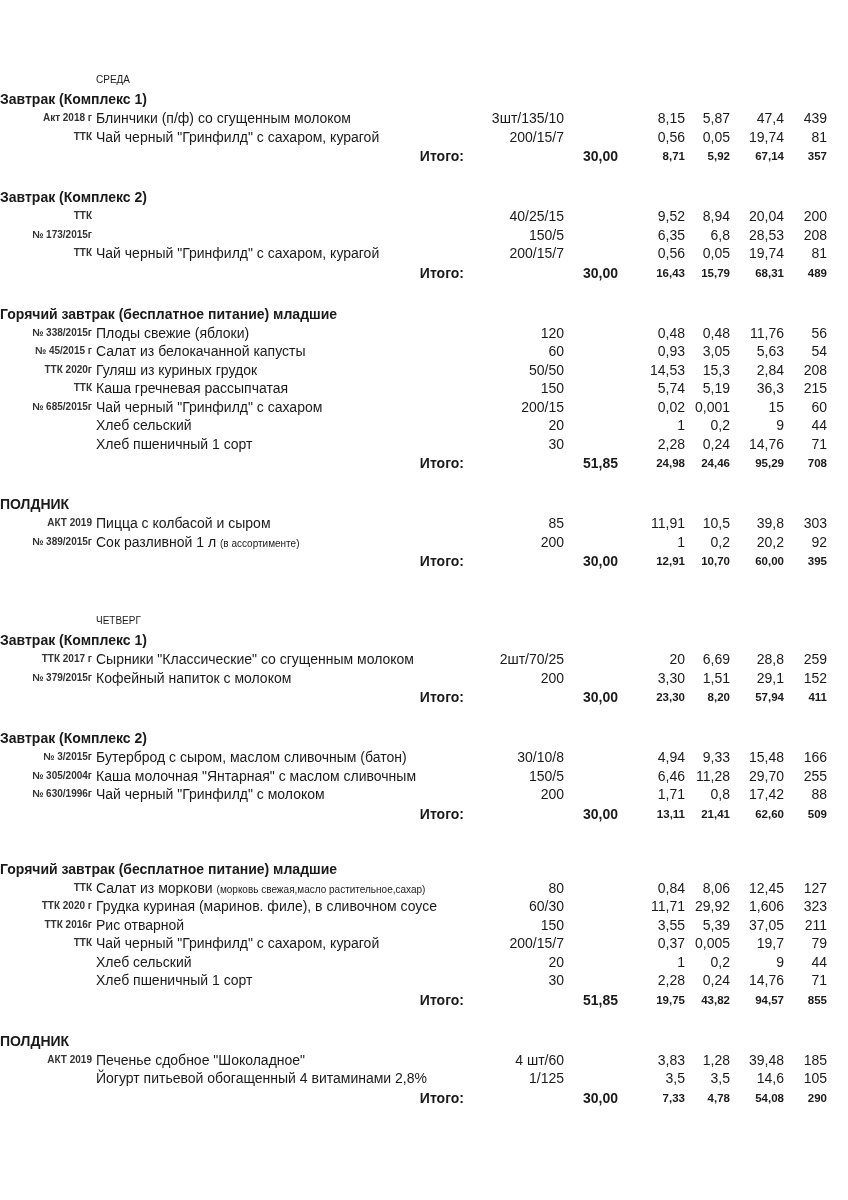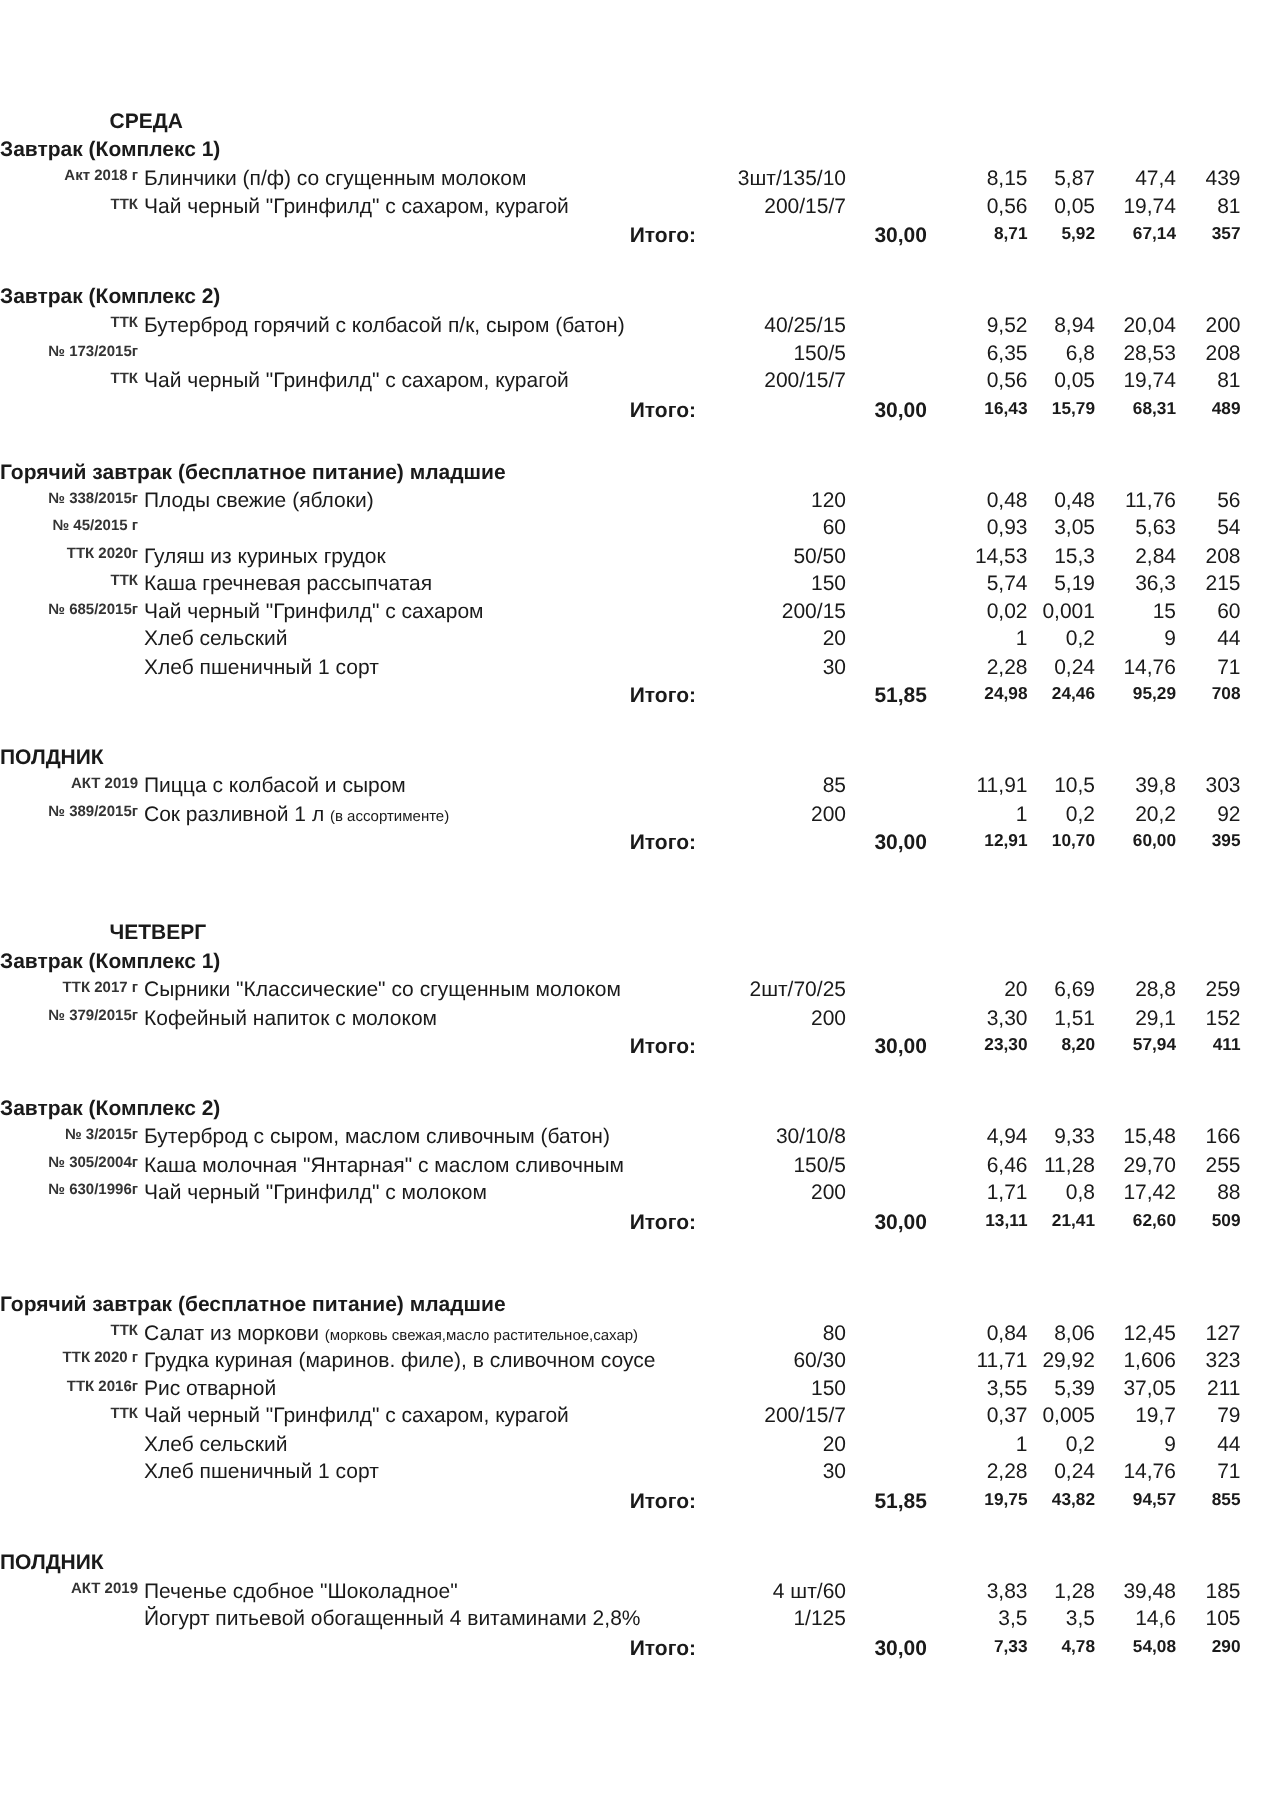--- a/index.html
+++ b/index.html
@@ -1,21 +1,21 @@
 <!DOCTYPE html>
 <html><head>
 <meta charset="utf-8">
 <style>
   html, body { margin: 0; padding: 0; background: #ffffff; }
   body {
     width: 848px; height: 1200px; position: relative; overflow: hidden;
     font-family: "Liberation Sans", sans-serif; color: #1a1a1a;
   }
   #doc { position: absolute; left: 0; top: 70px; width: 848px; }
-  .day-title { position: relative; height: 20px; font-weight: bold; font-size: 14px; padding-left: 73px; line-height: 20px; }
+  .day-title { position: relative; height: 20px; font-weight: normal; font-size: 10px; padding-left: 96px; line-height: 20px; }
   .sec-title { position: relative; height: 19px; font-weight: bold; font-size: 14px; line-height: 19px; }
   .row { position: relative; height: 18.5px; font-size: 14px; line-height: 18.5px; white-space: nowrap; }
   .row .code { position: absolute; right: 756px; font-size: 10px; color: #333; top: 0; font-weight: bold; }
   .row .name { position: absolute; left: 96px; }
   .row .name small { font-size: 10px; }
   .row .portion { position: absolute; right: 284px; }
   .row .c1 { position: absolute; right: 163px; }
   .row .c2 { position: absolute; right: 118px; }
   .row .c3 { position: absolute; right: 64px; }
   .row .c4 { position: absolute; right: 21px; }
@@ -64,21 +64,20 @@
         <span class="c3">67,14</span>
         <span class="c4">357</span>
       </div>
     </div>
     <div class="gap1"></div>
 
     <div>
       <div class="sec-title">Завтрак (Комплекс 2)</div>
       <div class="row">
         <span class="code">ТТК</span>
-        <span class="name"><span>Бутерброд горячий с колбасой п/к, сыром (батон)</span> <small></small></span>
         <span class="portion">40/25/15</span>
         <span class="c1">9,52</span>
         <span class="c2">8,94</span>
         <span class="c3">20,04</span>
         <span class="c4">200</span>
       </div>
       <div class="row">
         <span class="code">№ 173/2015г</span>
         <span class="portion">150/5</span>
         <span class="c1">6,35</span>
@@ -112,20 +111,21 @@
         <span class="code">№ 338/2015г</span>
         <span class="name"><span>Плоды свежие (яблоки)</span> <small></small></span>
         <span class="portion">120</span>
         <span class="c1">0,48</span>
         <span class="c2">0,48</span>
         <span class="c3">11,76</span>
         <span class="c4">56</span>
       </div>
       <div class="row">
         <span class="code">№ 45/2015 г</span>
+        <span class="name"><span>Салат из белокачанной капусты</span> <small></small></span>
         <span class="portion">60</span>
         <span class="c1">0,93</span>
         <span class="c2">3,05</span>
         <span class="c3">5,63</span>
         <span class="c4">54</span>
       </div>
       <div class="row">
         <span class="code">ТТК 2020г</span>
         <span class="name"><span>Гуляш из куриных грудок</span> <small></small></span>
         <span class="portion">50/50</span>

